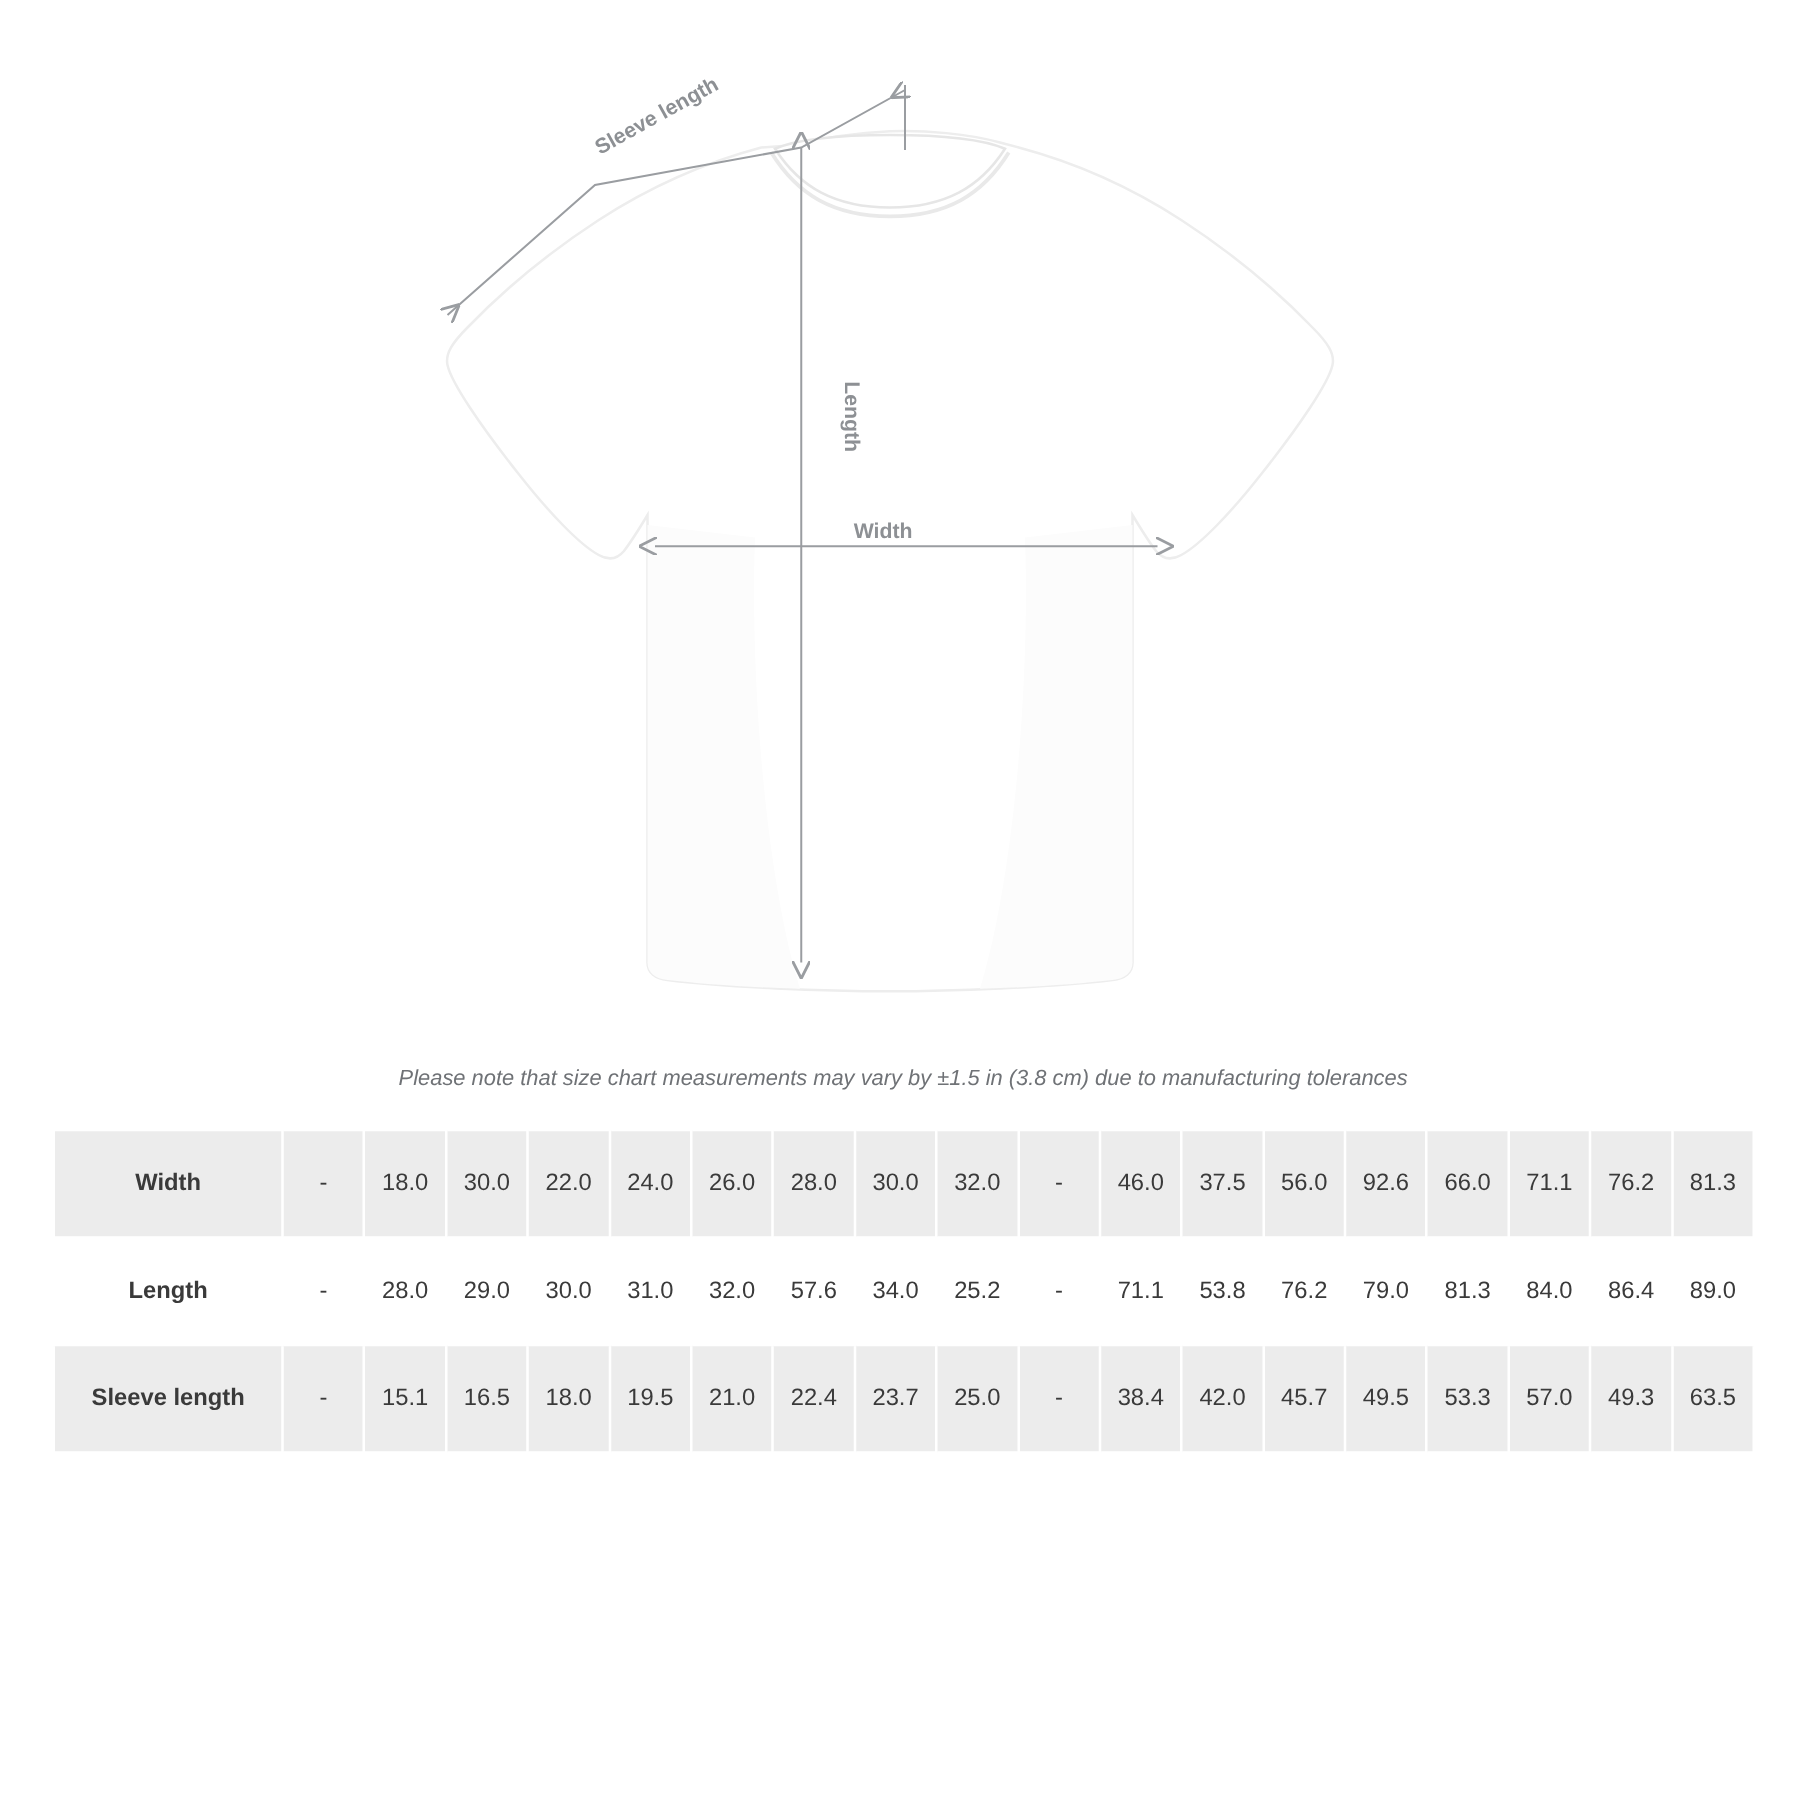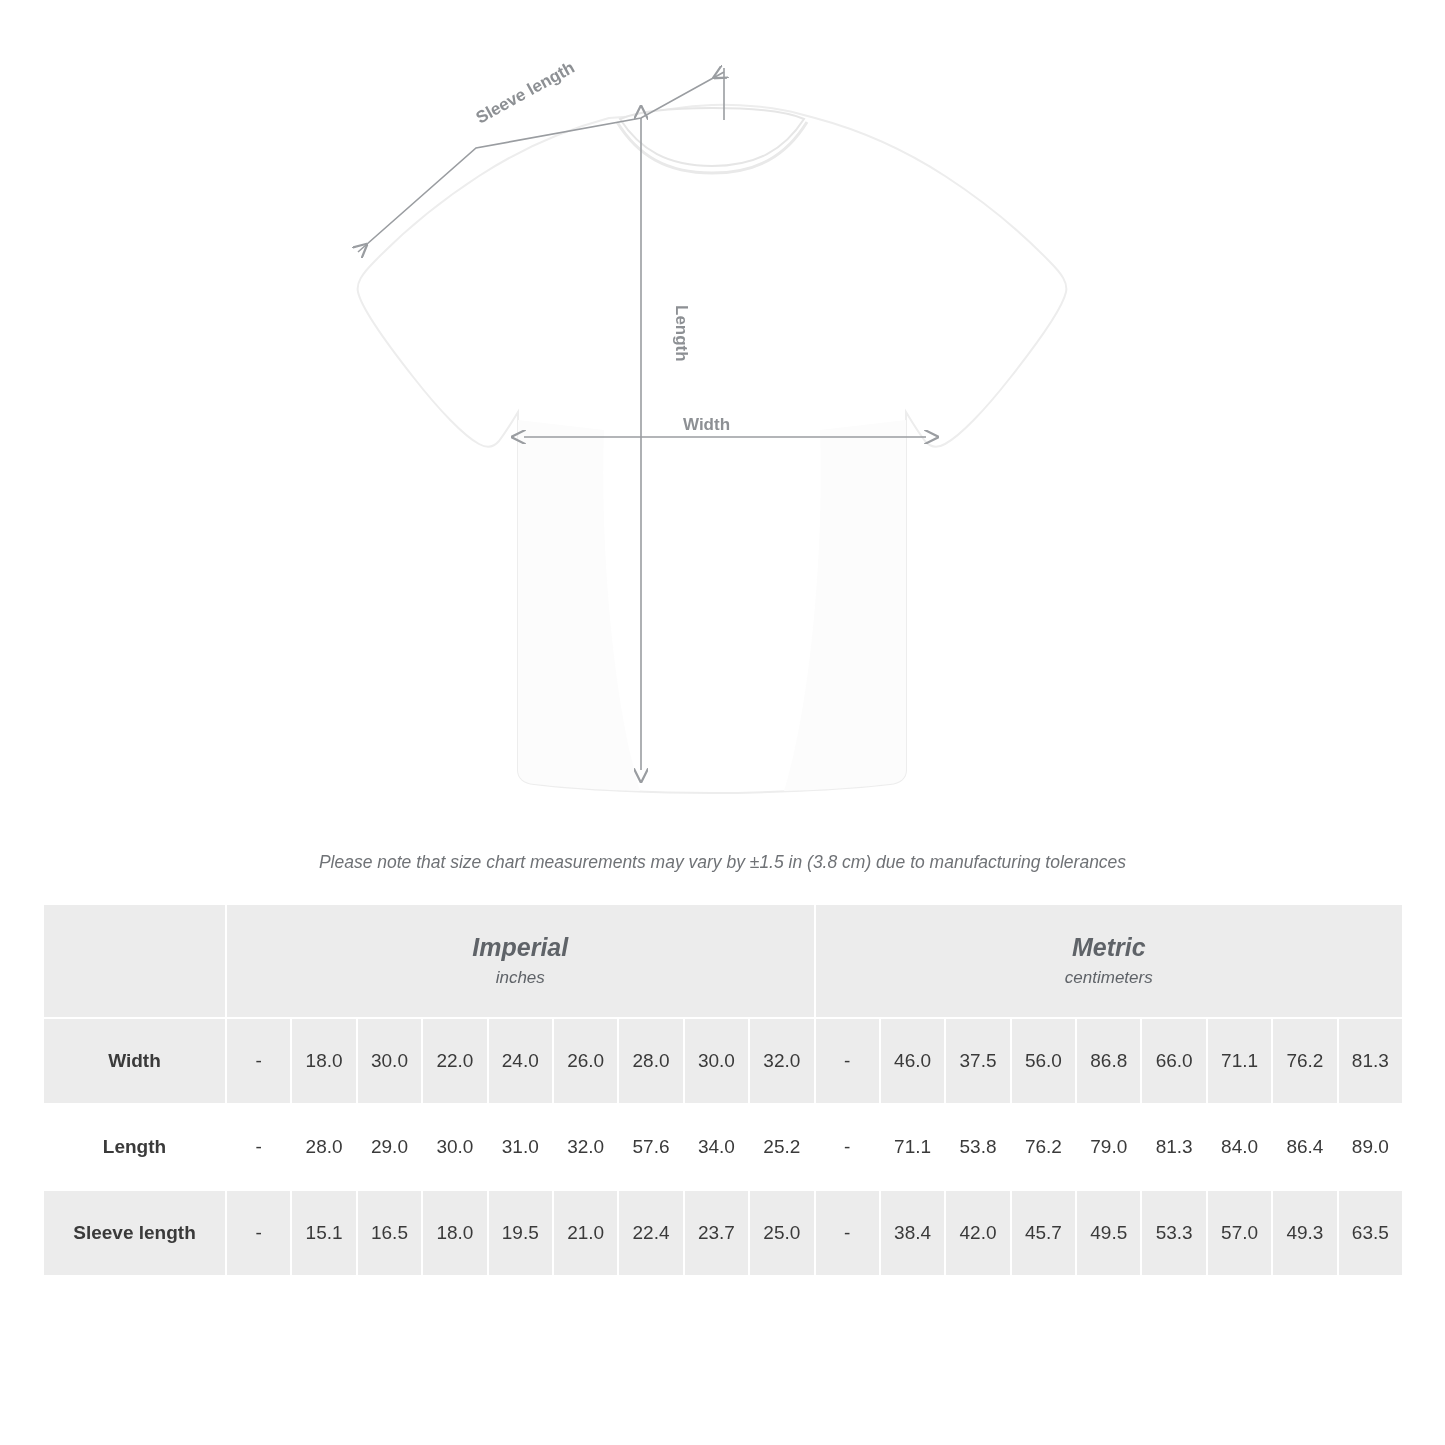--- a/index.html
+++ b/index.html
@@ -214,49 +214,38 @@
           <col class="c-cell">
           <col class="c-cell">
           <col class="c-cell">
           <col class="c-cell">
         <col class="c-cell">
           <col class="c-cell">
           <col class="c-cell">
           <col class="c-cell">
       </colgroup>
       <tbody>
-        <tr class="unit-head">
-          <td></td>
-          <td colspan="9">
-            <div class="unit-name">Imperial</div>
-            <div class="unit-sub">inches</div>
-          </td>
-          <td colspan="9">
-            <div class="unit-name">Metric</div>
-            <div class="unit-sub">centimeters</div>
-          </td>
-        </tr>
 
 
         <tr class="data-row shaded">
           <td class="rowlabel">Width</td>
           <td class="val">-</td>
           <td class="val">18.0</td>
           <td class="val">30.0</td>
           <td class="val">22.0</td>
           <td class="val">24.0</td>
           <td class="val">26.0</td>
           <td class="val">28.0</td>
           <td class="val">30.0</td>
           <td class="val">32.0</td>
           <td class="val">-</td>
           <td class="val">46.0</td>
           <td class="val">37.5</td>
           <td class="val">56.0</td>
-          <td class="val">86.8</td>
+          <td class="val">92.6</td>
           <td class="val">66.0</td>
           <td class="val">71.1</td>
           <td class="val">76.2</td>
           <td class="val">81.3</td>
         </tr>
 
         <tr class="data-row plain">
           <td class="rowlabel">Length</td>
           <td class="val">-</td>
           <td class="val">28.0</td>

